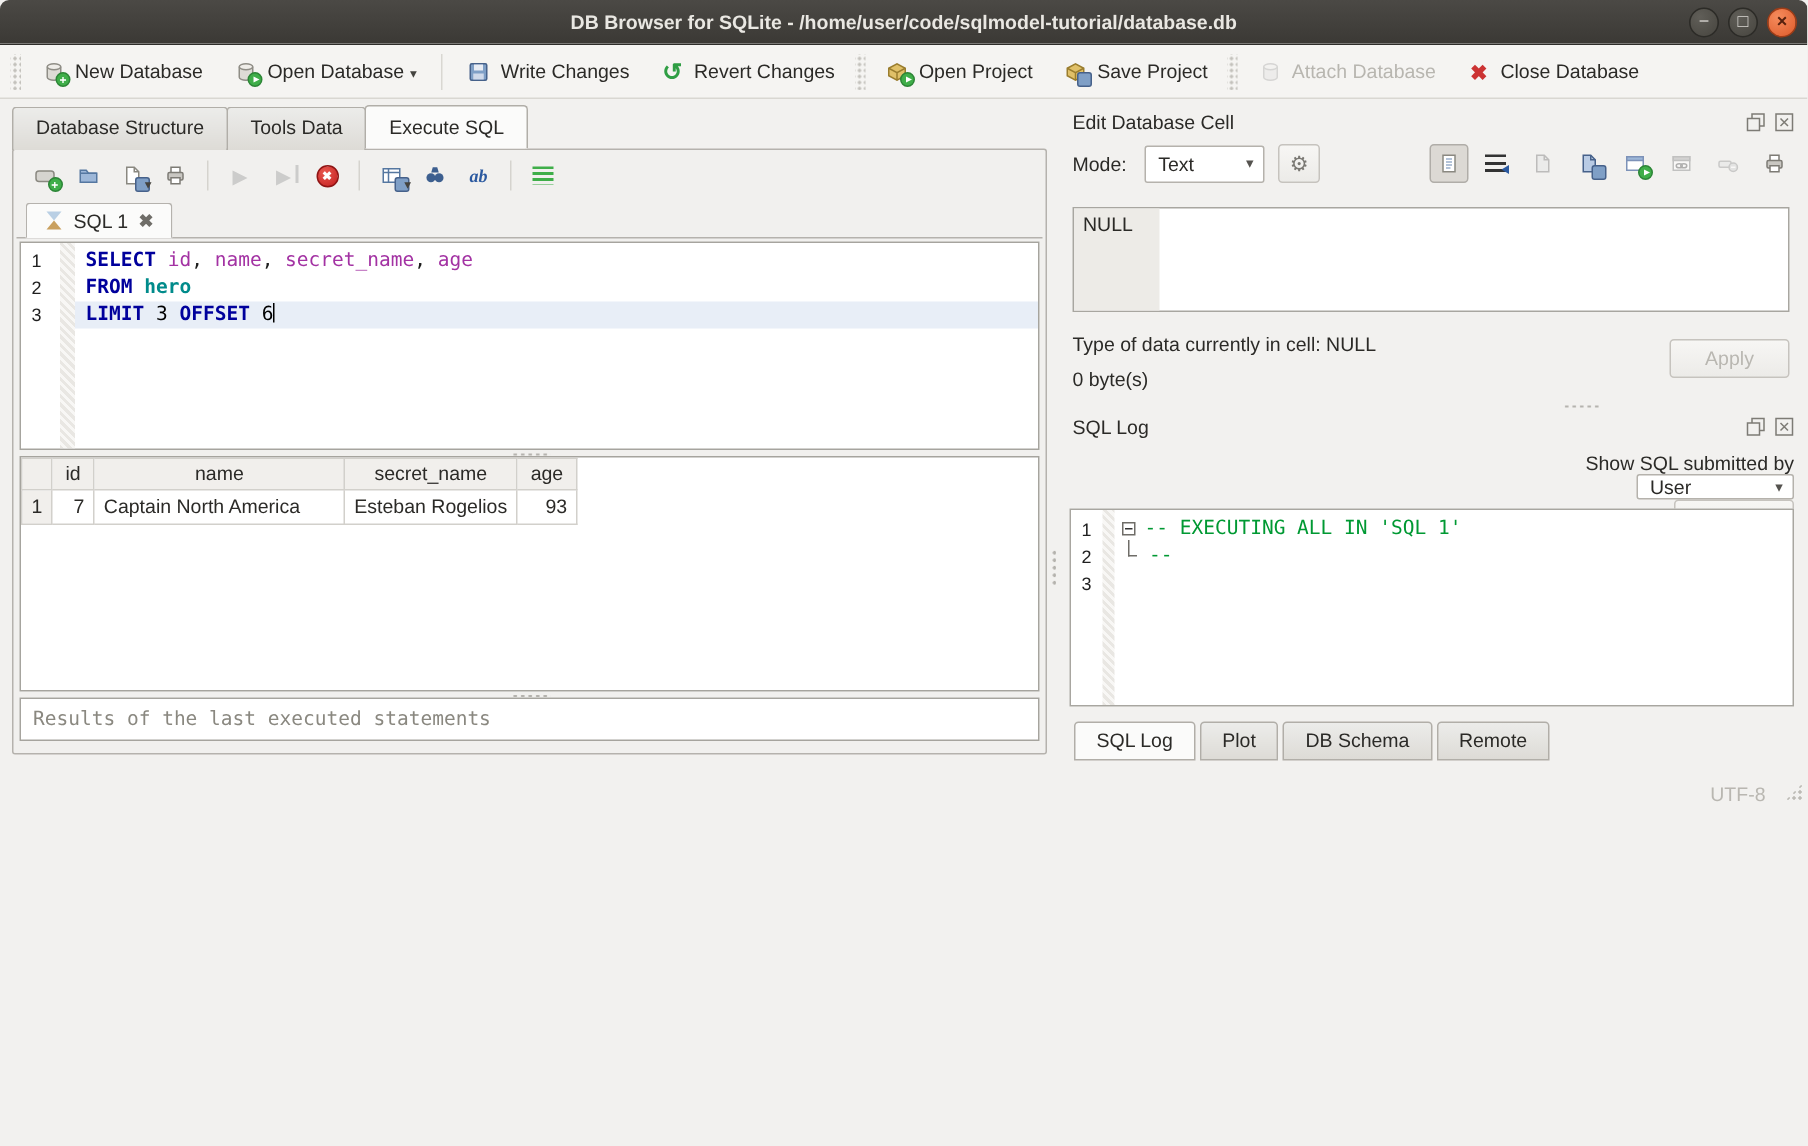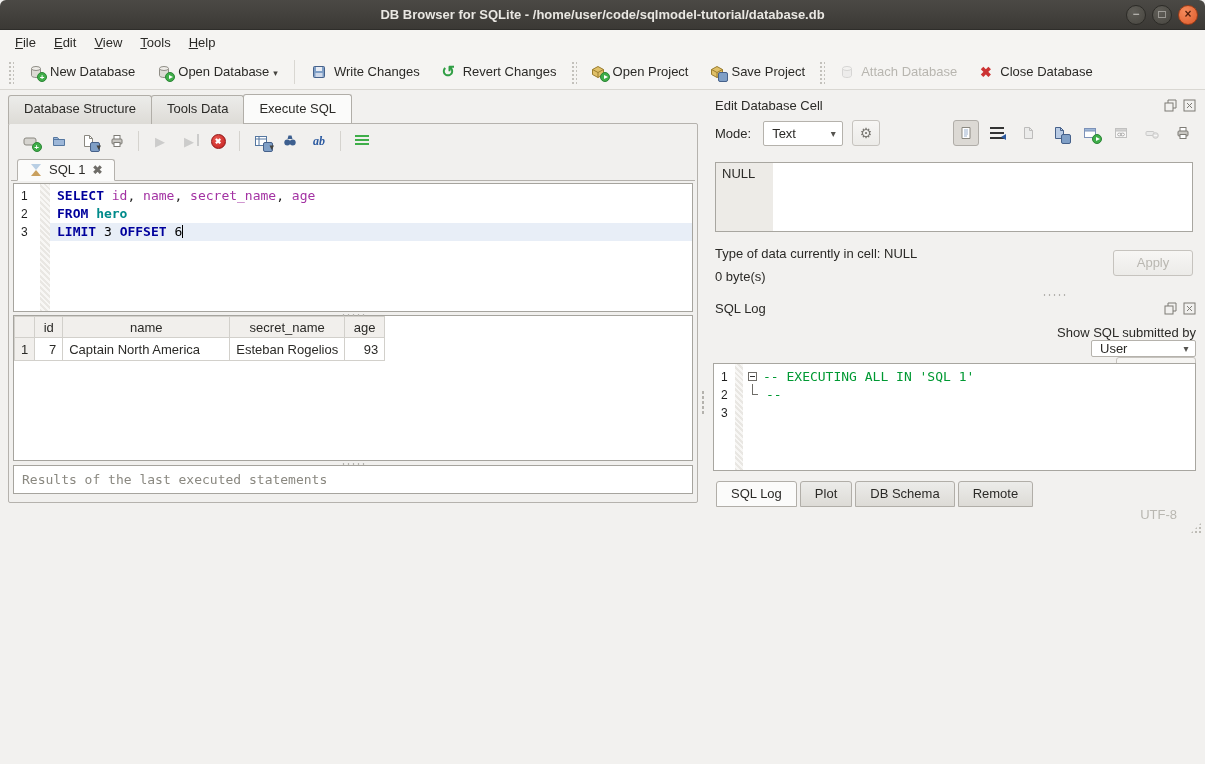--- a/index.html
+++ b/index.html
@@ -136,47 +136,40 @@
   .fold-box { width:9px; height:9px; border:1px solid #6f6d68; background:#fff; position:relative; margin:4px 6px 0 2px; flex:none; }
   .fold-box::after { content:""; position:absolute; left:1px; top:3px; width:5px; height:1px; background:#333; }
   .fold-elbow { width:6px; height:11px; border-left:1px solid #6f6d68; border-bottom:1px solid #6f6d68; margin:-2px 8px 0 6px; flex:none; }
   .fold-pad { width:17px; flex:none; }
 
   .bottom-tabs { display:flex; margin:10px 0 0 4px; height:26px; }
   .btab { padding:4px 14px 3px; background:linear-gradient(#ececea,#dddbd6); border:1px solid #b1aea8; border-radius:3px 3px 0 0; margin-right:3px; }
   .btab.active { background:#fbfbfa; }
 
   
-  .statusbar { height:30px; display:flex; align-items:flex-start; justify-content:flex-end; padding-right:28px; color:#b9b7b1; position:relative; }
+  .statusbar { height:30px; display:flex; align-items:flex-end; justify-content:flex-end; padding-right:28px; color:#b9b7b1; position:relative; }
   .grip-corner { position:absolute; right:3px; bottom:3px; width:12px; height:12px;
     background-image:radial-gradient(#bdbbb5 1px, transparent 1.2px); background-size:4px 4px; clip-path:polygon(100% 0,100% 100%,0 100%); }
 
   svg { display:block; }
 </style>
 </head>
 <body>
 
 <div class="window">
 
   <div class="titlebar">
     <span class="title">DB Browser for SQLite - /home/user/code/sqlmodel-tutorial/database.db</span>
     <div class="win-buttons">
       <div class="wbtn">−</div>
       <div class="wbtn">□</div>
       <div class="wbtn close">×</div>
     </div>
   </div>
 
-  <div class="menubar">
-    <span class="menu-item">File</span>
-    <span class="menu-item">Edit</span>
-    <span class="menu-item">View</span>
-    <span class="menu-item">Tools</span>
-    <span class="menu-item">Help</span>
-  </div>
 
   <div class="toolbar">
     <div class="tb-grip"></div>
     <div class="tb-item">
       <span class="ic">
         <svg width="16" height="16" viewBox="0 0 16 16">
             <path d="M3.5 4.5v7c0 1.1 2 2 4.5 2s4.5-.9 4.5-2v-7" fill="#dddbd5" stroke="#8f8d86"></path>
             <ellipse cx="8" cy="4.5" rx="4.5" ry="2" fill="#efede9" stroke="#8f8d86"></ellipse>
           </svg>
         <span class="badge green">+</span>

